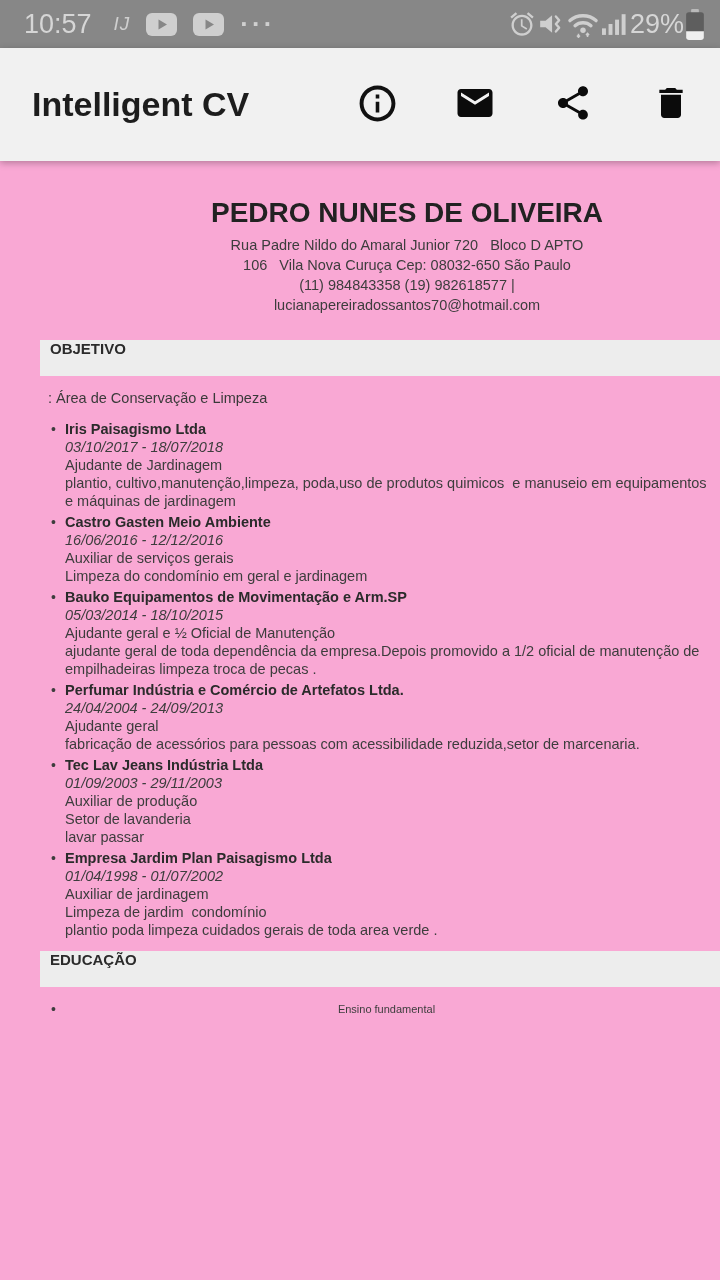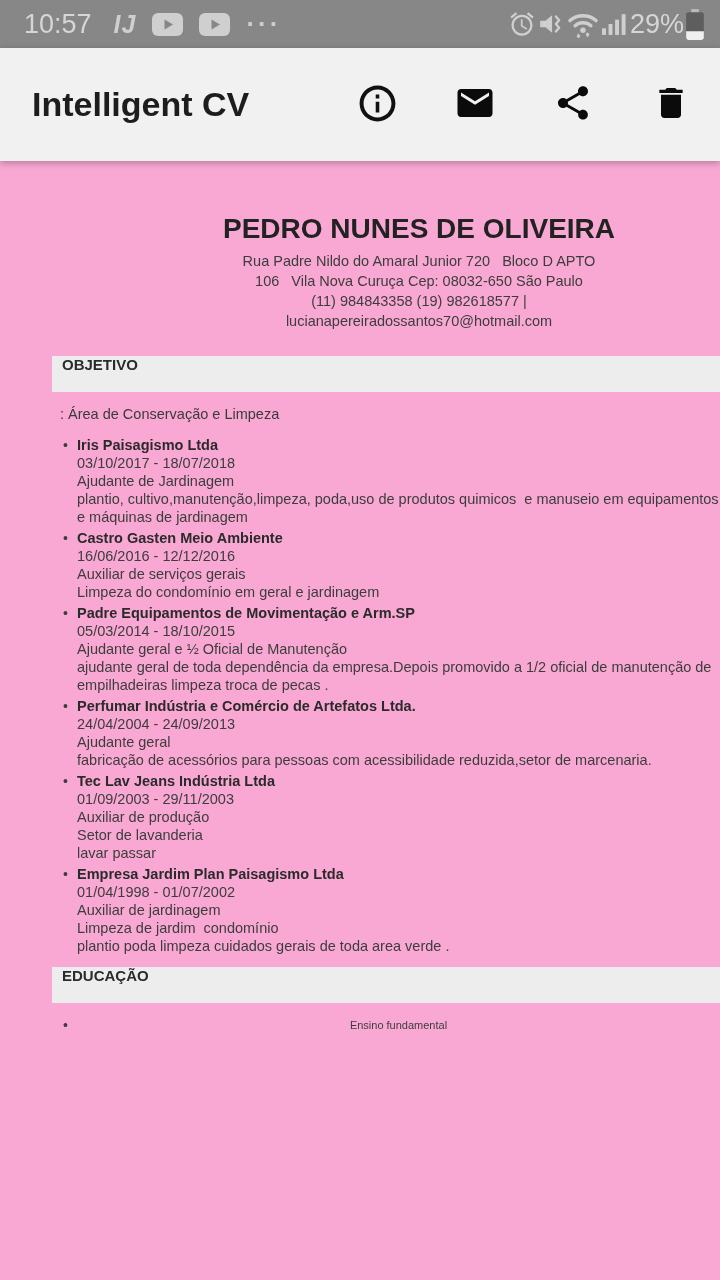--- a/index.html
+++ b/index.html
@@ -9,42 +9,42 @@
     overflow:hidden; font-family:"Liberation Sans","DejaVu Sans",sans-serif;
   }
 
   
   .status-bar {
     height:48px; background:#878787; color:#d2d2d2;
     display:flex; align-items:center; padding:0 16px 0 24px;
   }
   .status-left { display:flex; align-items:center; gap:16px; flex:1; }
   .status-time { font-size:27px; color:#d6d6d6; margin-right:6px; }
-  .status-ij { font-size:25px; font-weight:bold; font-style:italic; color:#cfcfcf; letter-spacing:1px; }
+  .status-ij { font-size:19px; font-weight:normal; font-style:italic; color:#cfcfcf; letter-spacing:1px; }
   .yt-icon { display:block; }
   .status-more { font-size:26px; font-weight:bold; color:#cfcfcf; letter-spacing:3px; }
   .status-right { display:flex; align-items:center; gap:2px; }
   .status-pct { font-size:27px; color:#d6d6d6; margin-left:2px; }
   .sicon { display:block; }
 
   
   .app-bar {
     position:relative; z-index:5; height:113px; background:#f1f1f1;
     display:flex; align-items:center; padding:0 26px 0 32px;
     box-shadow:0 2px 7px rgba(0,0,0,0.28);
   }
   .app-title { flex:1; font-size:34px; font-weight:600; color:#1d1d1d; letter-spacing:0; }
   .app-actions { display:flex; align-items:center; gap:52px; }
   .icon-btn {
     width:46px; height:46px; border:none; background:transparent; padding:0;
     display:flex; align-items:center; justify-content:center; cursor:pointer;
   }
 
   
-  .document { padding:36px 0 0 52px; color:#3a3a3a;margin-top:16px; }
+  .document { padding:36px 0 0 40px; color:#3a3a3a; }
   .contact { width:734px; text-align:center; }
   .contact-name { font-size:28px; font-weight:bold; color:#222222; margin-bottom:6px; }
   .contact-line { font-size:14.5px; line-height:20px; color:#3d3d3d; white-space:pre-wrap; }
 
   .section-bar {
     width:680px; height:36px; background:#ededed;
     display:flex; padding-left:10px;
     font-size:15px; font-weight:bold; color:#2b2b2b;
   }
   .bar-objetivo { margin-top:25px; }
@@ -53,21 +53,21 @@
 
   .objective-text { margin:13px 0 0 8px; font-size:14.5px; line-height:18px; white-space:pre-wrap; }
 
   .item-list { list-style:none; margin:13px 0 0 0; padding:0 6px 0 0; width:674px; }
   .exp-item { position:relative; padding-left:25px; margin-bottom:3px;
     font-size:14.5px; line-height:18px; color:#3d3d3d; }
   .exp-item::before, .edu-item::before {
     content:"•"; position:absolute; left:11px; top:0; color:#3d3d3d; font-size:14px;
   }
   .exp-company { font-weight:bold; color:#2b2b2b; }
-  .exp-period { }
+  .exp-period { font-style:italic; }
   .exp-details { white-space:pre-wrap; }
   .edu-item { position:relative; padding-left:25px; font-size:11px; line-height:18px; color:#3d3d3d; margin-top:3px;text-align:center; }
 </style>
 </head>
 <body>
 
 <div class="screen">
 
   <div class="status-bar">
     <div class="status-left">
@@ -185,21 +185,21 @@
   </li>
 
   <li class="exp-item">
     <div class="exp-company">Castro Gasten Meio Ambiente</div>
     <div class="exp-period">16/06/2016 - 12/12/2016</div>
     <div class="exp-details">Auxiliar de serviços gerais
 Limpeza do condomínio em geral e jardinagem</div>
   </li>
 
   <li class="exp-item">
-    <div class="exp-company">Padre Equipamentos de Movimentação e Arm.SP</div>
+    <div class="exp-company">Bauko Equipamentos de Movimentação e Arm.SP</div>
     <div class="exp-period">05/03/2014 - 18/10/2015</div>
     <div class="exp-details">Ajudante geral e ½ Oficial de Manutenção
 ajudante geral de toda dependência da empresa.Depois promovido a 1/2 oficial de manutenção de empilhadeiras limpeza troca de pecas .</div>
   </li>
 
   <li class="exp-item">
     <div class="exp-company">Perfumar Indústria e Comércio de Artefatos Ltda.</div>
     <div class="exp-period">24/04/2004 - 24/09/2013</div>
     <div class="exp-details">Ajudante geral
 fabricação de acessórios para pessoas com acessibilidade reduzida,setor de marcenaria.</div>

